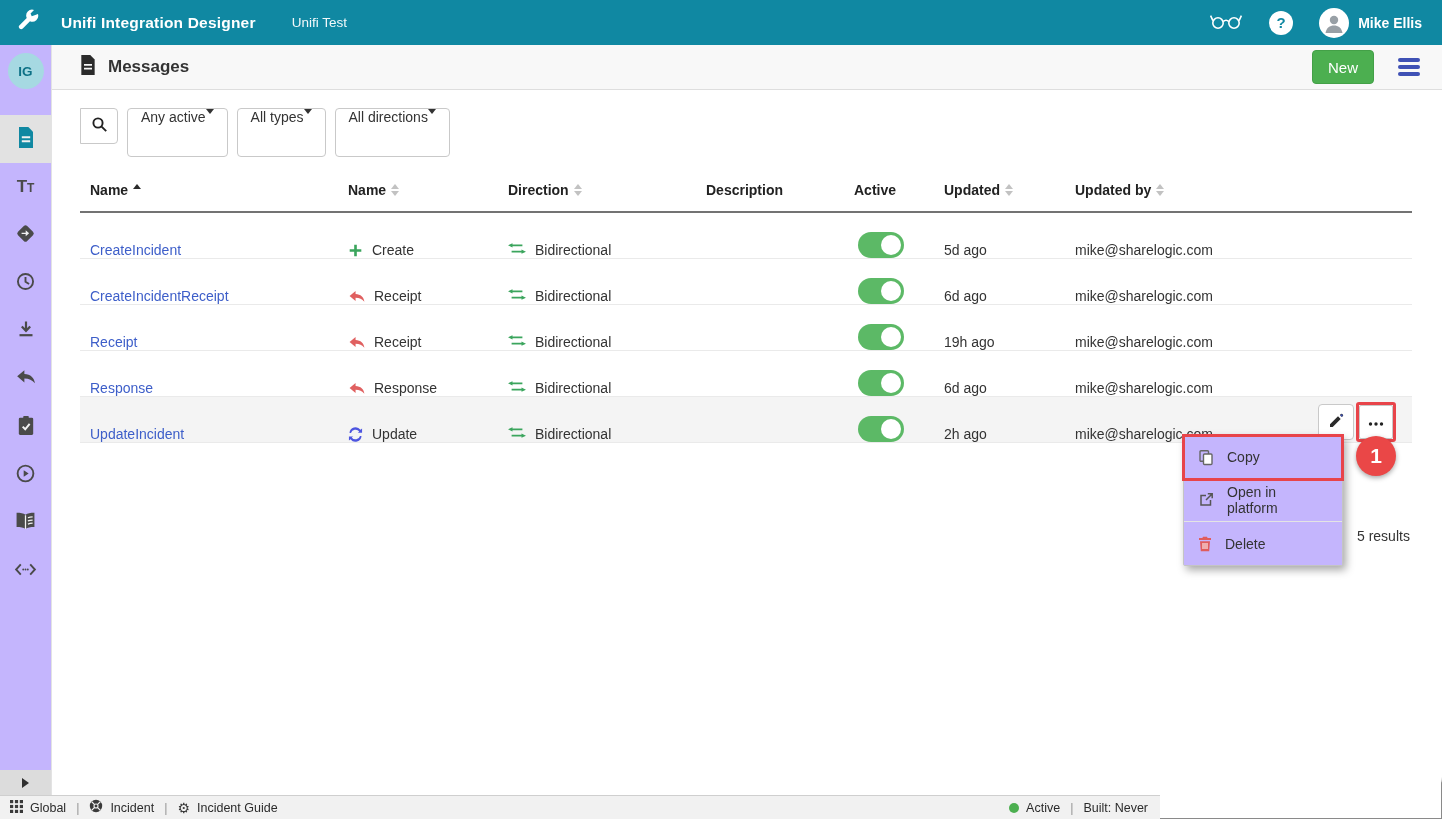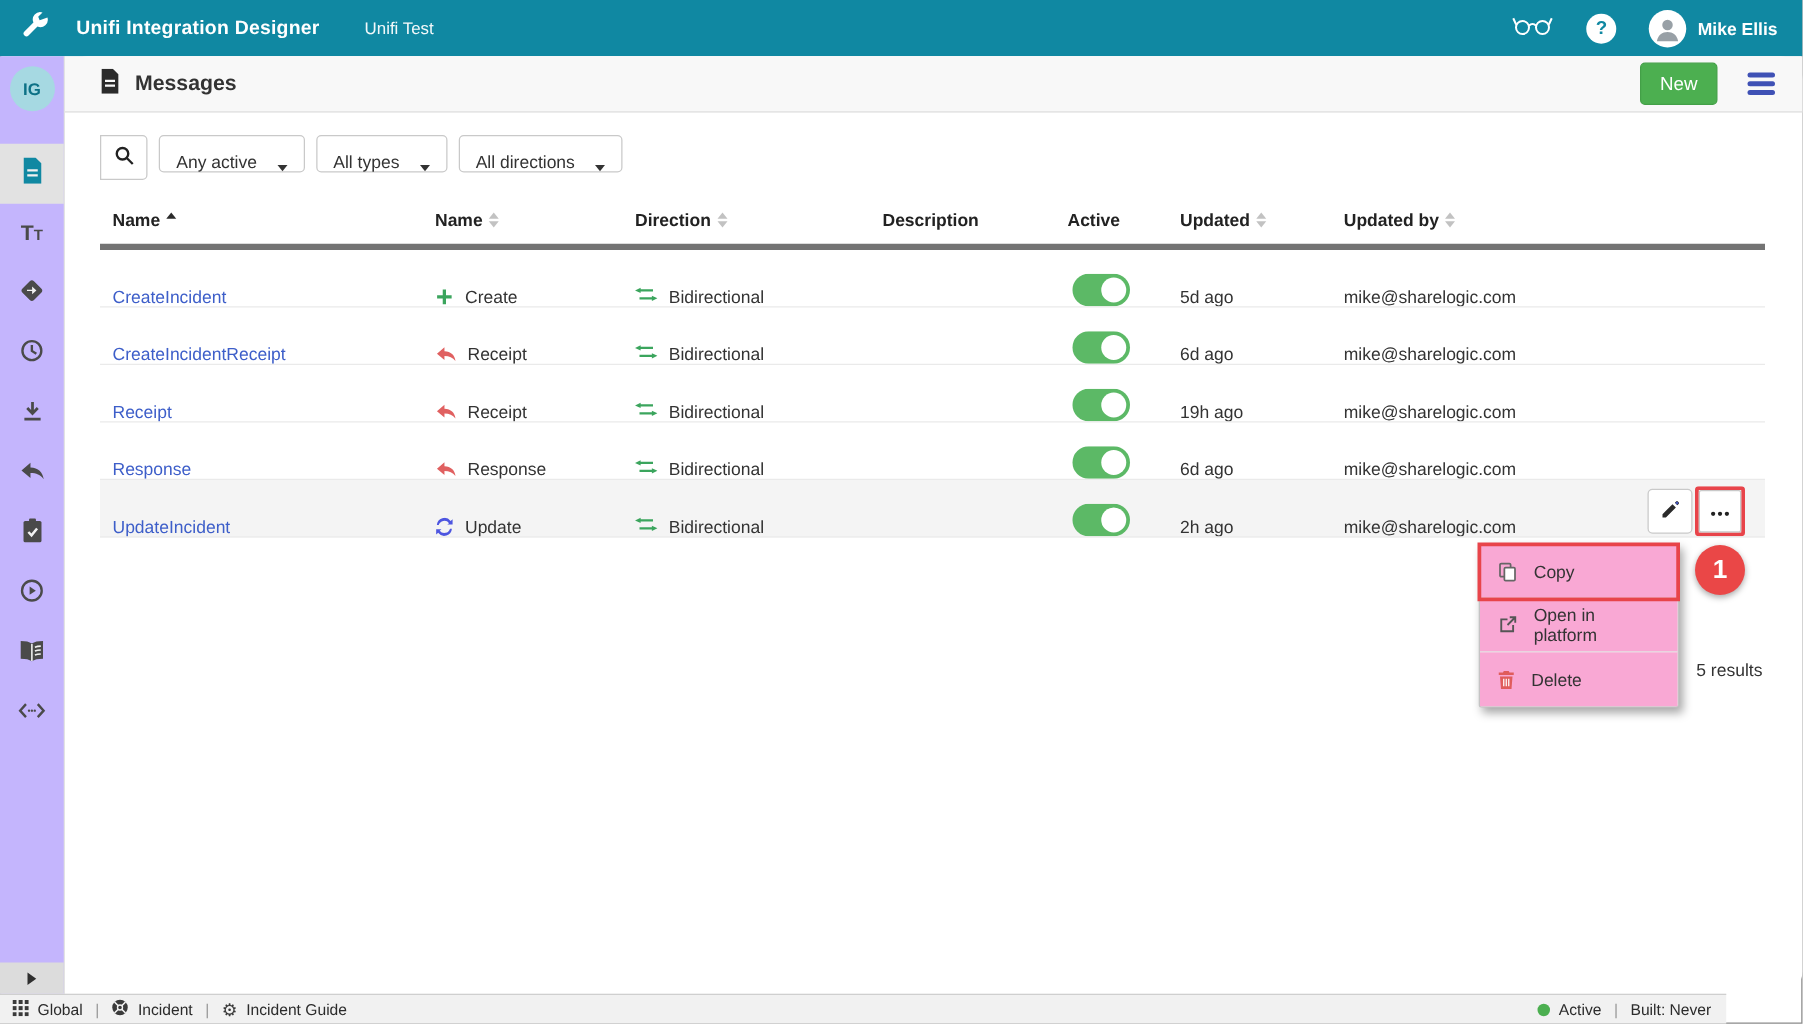--- a/index.html
+++ b/index.html
@@ -48,28 +48,28 @@
   .content { padding:0 30px 0 28px; }
 
   
   .filters { display:flex; margin-top:18px; }
   .search-group { display:flex; }
   .search-input { width:178px; height:36px; border:1px solid #c9c9c9; border-right:none;
                   border-radius:4px 0 0 4px; padding:0 10px; font-size:14px; font-family:inherit; color:#333; }
   .search-input::placeholder { color:#9a9a9a; }
   .search-btn { width:38px; height:36px; border:1px solid #c9c9c9; background:#fff; border-radius:0 4px 4px 0;
                 display:flex; align-items:center; justify-content:center; cursor:pointer; }
-  .drop-btn { height:30px; border:1px solid #c9c9c9; background:#fff; border-radius:4px; margin-left:9px;
-              padding:0 13px; font-size:14px; font-family:inherit; color:#333; display:flex; align-items:flex-end;
-              gap:16px; cursor:pointer; }
+  .drop-btn { height:49px; border:1px solid #c9c9c9; background:#fff; border-radius:4px; margin-left:9px;
+              padding:0 13px; font-size:14px; font-family:inherit; color:#333; display:flex; align-items:flex-start;
+              gap:0; cursor:pointer; }
   .caret-down { width:0; height:0; border-left:4.5px solid transparent; border-right:4.5px solid transparent;
                 border-top:5.5px solid #333; }
 
   
-  .thead { display:flex; align-items:center; height:44px; margin-top:12px; border-bottom:5px solid #737373;
+  .thead { display:flex; align-items:center; height:44px; margin-top:12px; border-bottom:2px solid #737373;
            font-size:14px; font-weight:700; color:#222; }
   .th { display:flex; align-items:center; gap:5px; padding-left:10px; cursor:pointer; }
   .tr { display:flex; align-items:flex-end; height:46px; border-bottom:1px solid #eaeaea; font-size:14px; color:#333; }
   .tr.hl { background:#f4f4f4; }
   .td { display:flex; align-items:center; gap:9px; padding-left:10px; overflow:hidden; white-space:nowrap; }
   .c-name{width:258px;} .c-type{width:160px;} .c-dir{width:198px;} .c-desc{width:148px;}
   .c-active{width:90px;} .c-upd{width:131px;} .c-by{width:245px;} .c-act{flex:1; padding-left:8px;}
   .link { color:#3d5ec9; text-decoration:none; cursor:pointer; }
 
   .sort { display:inline-flex; flex-direction:column; gap:2px; }
@@ -89,31 +89,31 @@
   .row-actions { display:none; align-items:center; }
   .icon-btn { width:36px; height:36px; border:1px solid #c9c9c9; border-radius:4px; background:#fff;
               display:flex; align-items:center; justify-content:center; cursor:pointer; }
   .red-frame { display:inline-flex; border:3px solid #e8444a; border-radius:3px; margin-left:2px; }
   .red-frame .icon-btn { width:34px; height:34px; border-radius:2px; }
 
   
   .context-menu { position:absolute; left:1183px; top:435px; width:160px; background:#fff;
                   border:1px solid #c4c4c4; border-radius:2px; box-shadow:3px 4px 8px rgba(0,0,0,.35); z-index:10; }
   .menu-item { height:43px; display:flex; align-items:center; gap:13px; padding:0 14px; font-size:14px;
-               color:#333; border-bottom:1px solid #e4e4e4; cursor:pointer; background:#f9a8d4; }
+               color:#333; border-bottom:1px solid #e4e4e4; cursor:pointer; background:#c4b5fd; }
   .menu-item:last-child { border-bottom:none; }
   .menu-item.highlighted { outline:3px solid #e8444a; outline-offset:-1px; }
 
   .badge { position:absolute; left:1356px; top:436px; width:40px; height:40px; border-radius:50%;
            background:#ea4747; color:#fff; font-size:21px; font-weight:700; display:flex; align-items:center;
            justify-content:center; box-shadow:0 2px 5px rgba(0,0,0,.35); z-index:11; }
   .results { position:absolute; left:1357px; top:528px; font-size:14px; color:#333; }
 
   
-  .statusbar { position:absolute; left:0; bottom:0; width:1381px; height:24px; background:#f1f1f1;
+  .statusbar { position:absolute; left:0; bottom:0; width:1160px; height:24px; background:#f1f1f1;
                border-top:1px solid #cfcfcf; display:flex; align-items:center; padding:0 12px 0 10px;
                font-size:12.5px; color:#2b2b2b;gap:46px; }
   .statusbar .grp { display:flex; align-items:center; gap:7px; }
   .statusbar .sep { color:#999; margin:0 3px; }
   .statusbar .right { margin-left:auto; display:flex; align-items:center; gap:7px; }
   .dot { width:10px; height:10px; border-radius:50%; background:#4caf50; display:inline-block; }
   .gear-glyph { font-size:14px; color:#3a3a3a; line-height:1; }
 </style>
 </head>
 <body>

